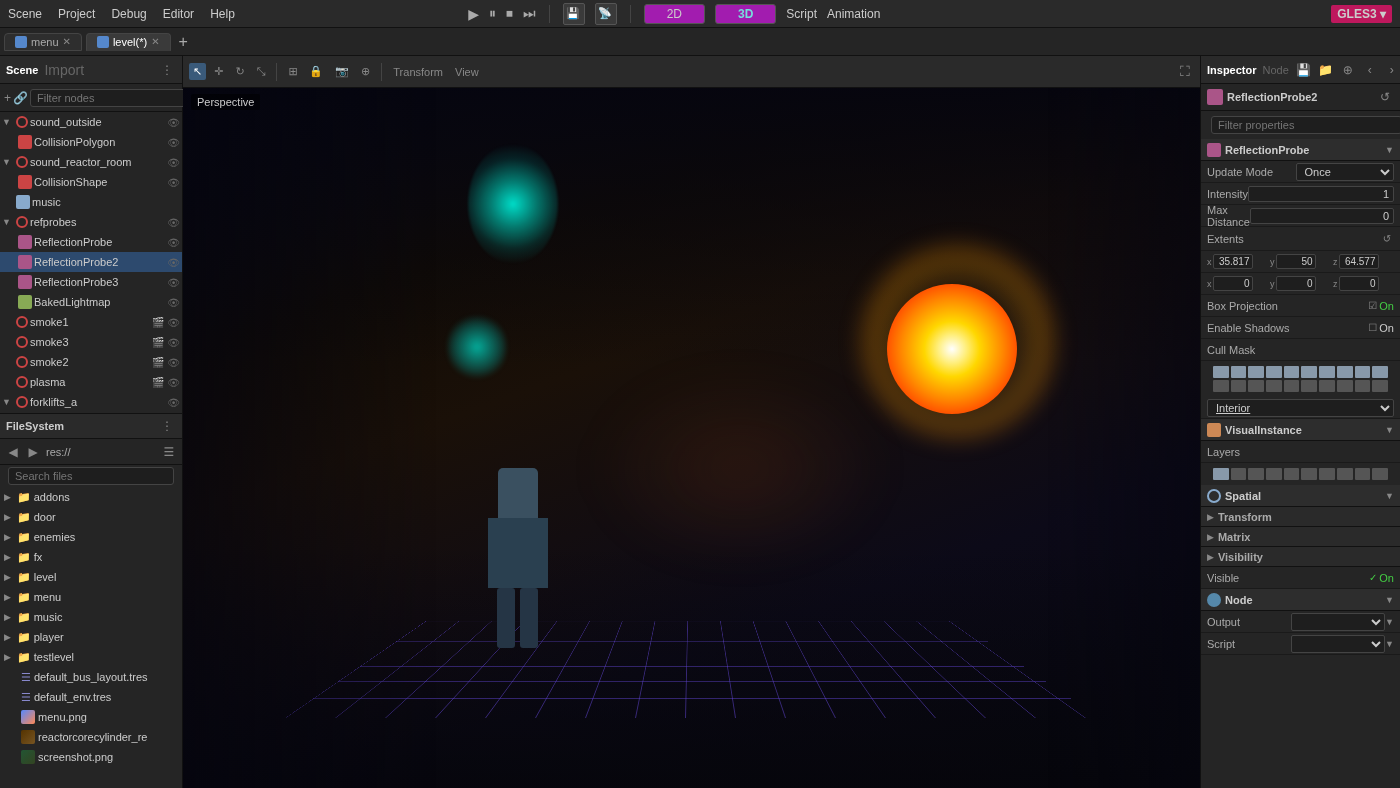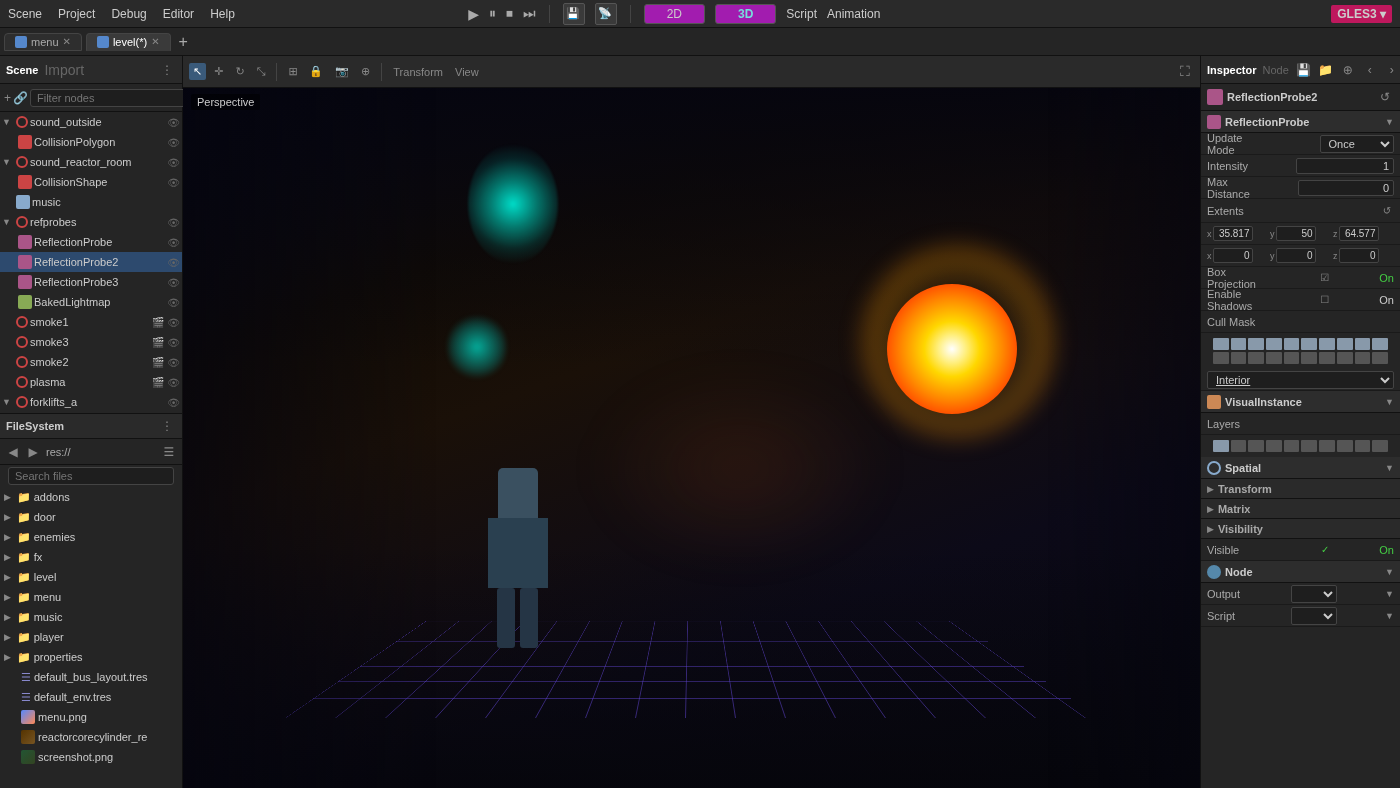--- a/index.html
+++ b/index.html
@@ -95,21 +95,21 @@
     .filter-props { background: #1e1e1e; border: 1px solid #444; color: #ccc; padding: 2px 6px; font-size: 11px; width: 100%; border-radius: 3px; outline: none; margin: 3px 6px; }
     .inspector-content { flex: 1; overflow-y: auto; }
     .inspector-content::-webkit-scrollbar { width: 6px; }
     .inspector-content::-webkit-scrollbar-track { background: #1a1a1a; }
     .inspector-content::-webkit-scrollbar-thumb { background: #444; }
 
     
     .section-header { display: flex; align-items: center; height: 22px; padding: 0 6px; background: #2d2d2d; cursor: pointer; gap: 4px; border-bottom: 1px solid #111; }
     .section-label { font-size: 11px; color: #ccc; font-weight: bold; flex: 1; }
     .section-arrow { font-size: 9px; color: #888; }
-    .prop-row { display: flex; align-items: center; height: 22px; padding: 0 6px; border-bottom: 1px solid #1a1a1a; gap: 48px; }
+    .prop-row { display: flex; align-items: center; height: 22px; padding: 0 6px; border-bottom: 1px solid #1a1a1a; }
     .prop-label { font-size: 11px; color: #aaa; flex: 1; }
     .prop-value { font-size: 11px; color: #ccc; background: #1e1e1e; border: 1px solid #444; padding: 1px 4px; border-radius: 2px; min-width: 50px; text-align: right; }
     .prop-value-text { font-size: 11px; color: #ccc; }
     .prop-dropdown { font-size: 11px; color: #ccc; background: #1e1e1e; border: 1px solid #444; padding: 1px 4px; border-radius: 2px; flex: 1; }
 
     
     .xyz-row { display: flex; gap: 2px; flex: 1; }
     .xyz-field { display: flex; align-items: center; gap: 1px; flex: 1; }
     .xyz-label { font-size: 9px; color: #888; }
     .xyz-input { background: #1e1e1e; border: 1px solid #444; color: #ccc; font-size: 10px; padding: 1px 2px; width: 40px; border-radius: 2px; text-align: right; }
@@ -359,21 +359,21 @@
         <span class="fs-label">music</span>
       </div>
       <div class="fs-item">
         <span class="fs-arrow folder-closed"></span>
         <span class="fs-icon folder-icon">📁</span>
         <span class="fs-label">player</span>
       </div>
       <div class="fs-item">
         <span class="fs-arrow folder-closed"></span>
         <span class="fs-icon folder-icon">📁</span>
-        <span class="fs-label">properties</span>
+        <span class="fs-label">testlevel</span>
       </div>
       <div class="fs-item">
         <span class="file-indent"></span>
         <span class="fs-icon" style="color:#8888cc;">☰</span>
         <span class="fs-label">default_bus_layout.tres</span>
       </div>
       <div class="fs-item">
         <span class="file-indent"></span>
         <span class="fs-icon" style="color:#8888cc;">☰</span>
         <span class="fs-label">default_env.tres</span>
@@ -465,20 +465,23 @@
         <button class="icon-btn">›</button>
       </div>
     </div>
 
     <div class="inspector-title">
       <span class="tree-icon icon-reflprobe" style="width:16px;height:16px;"></span>
       <span class="inspector-title-text">ReflectionProbe2</span>
       <button class="icon-btn">↺</button>
     </div>
 
+    <div style="padding: 2px 4px;">
+      <input class="filter-props" type="text" placeholder="Filter properties" style="">
+    </div>
 
     <div class="inspector-content">
 
       <div class="section-header">
         <span class="tree-icon icon-reflprobe" style="width:14px;height:14px;"></span>
         <span class="section-label">ReflectionProbe</span>
         <span class="section-arrow">▼</span>
       </div>
       <div class="prop-row">
         <span class="prop-label">Update Mode</span>

